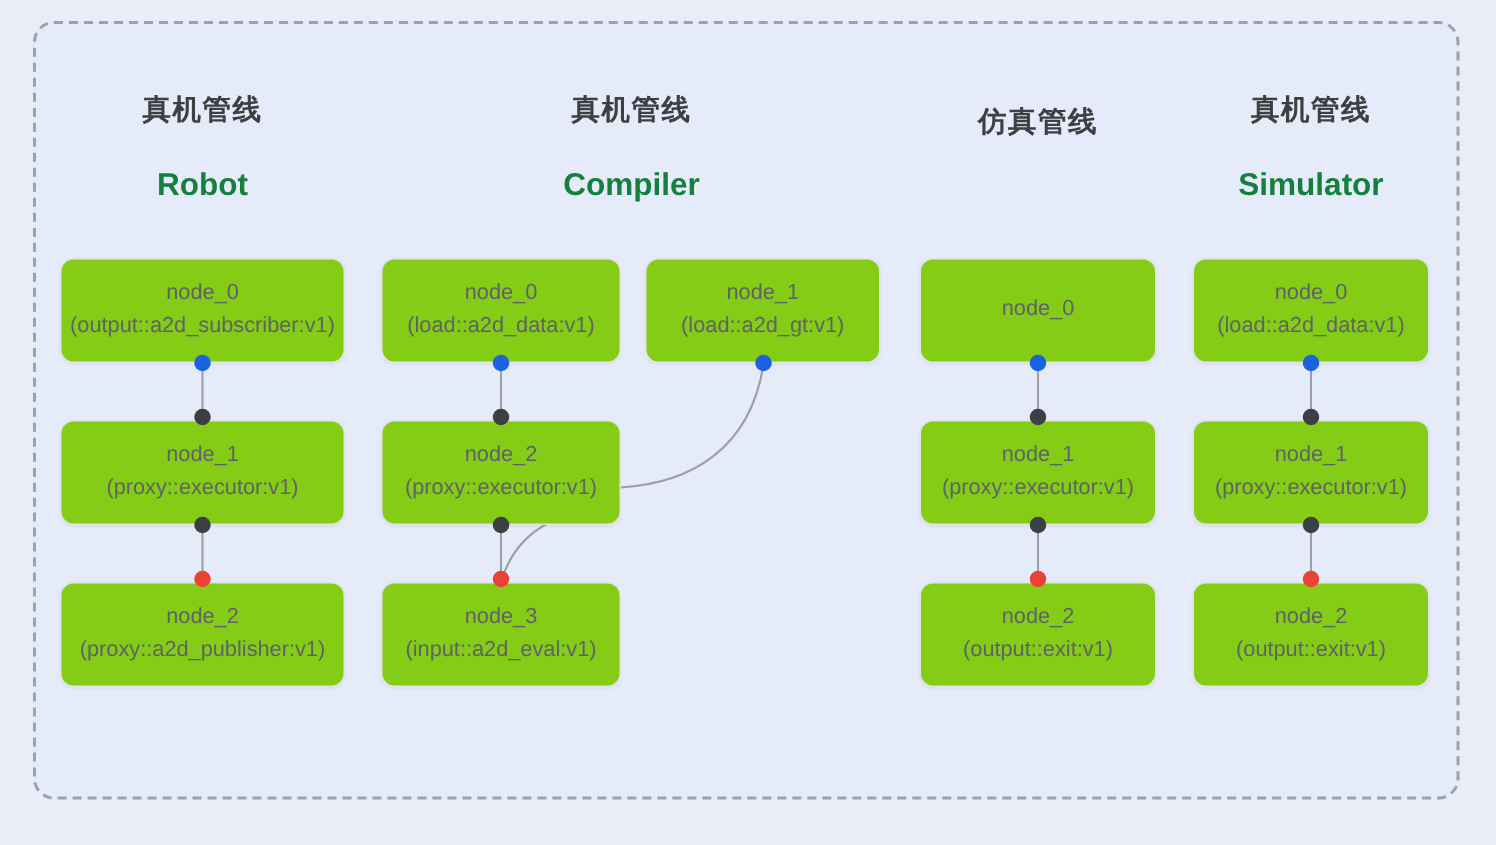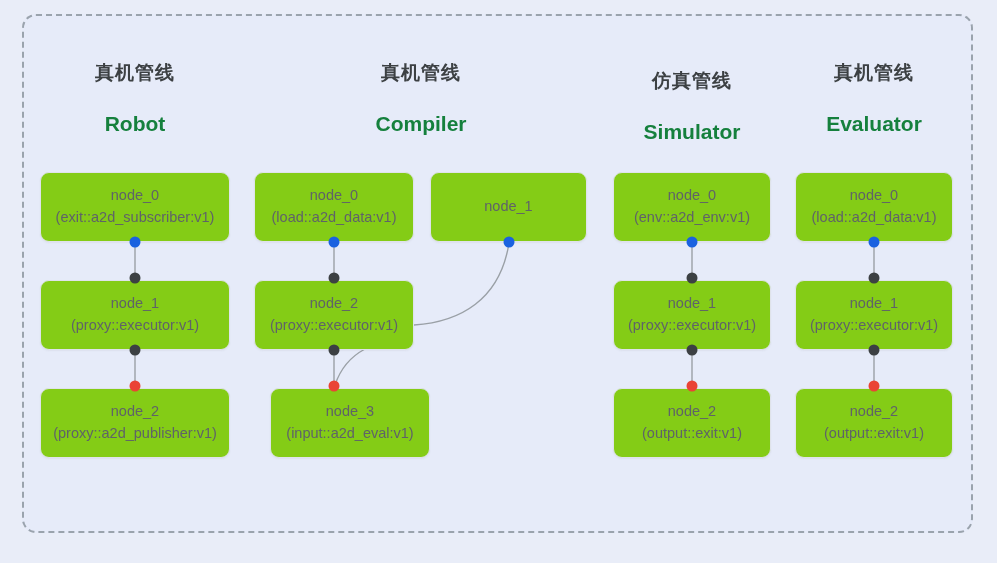--- a/index.html
+++ b/index.html
@@ -128,69 +128,68 @@
     <div class="col-sub">Robot</div>
   </div>
 
   <div class="col-header" style="left:331px; top:60px; width:180px;">
     <div class="col-title">真机管线</div>
     <div class="col-sub">Compiler</div>
   </div>
 
   <div class="col-header" style="left:602px; top:68px; width:180px;text-align:center;">
     <div class="col-title">仿真管线</div>
-    <div class="col-sub">Simulator</div>
   </div>
 
   <div class="col-header" style="left:784px; top:60px; width:180px;">
     <div class="col-title">真机管线</div>
-    <div class="col-sub">Evaluator</div>
+    <div class="col-sub">Simulator</div>
   </div>
 
   <div class="node" style="left:40px; top:172px; width:190px; height:70px;">
     <div class="node-name">node_0</div>
-    <div class="node-kind">(exit::a2d_subscriber:v1)</div>
+    <div class="node-kind">(output::a2d_subscriber:v1)</div>
   </div>
   <div class="node" style="left:40px; top:280px; width:190px; height:70px;">
     <div class="node-name">node_1</div>
     <div class="node-kind">(proxy::executor:v1)</div>
   </div>
   <div class="node" style="left:40px; top:388px; width:190px; height:70px;">
     <div class="node-name">node_2</div>
     <div class="node-kind">(proxy::a2d_publisher:v1)</div>
   </div>
   <div class="port port-in" style="left:135px; top:242px;"></div>
   <div class="port port-mid" style="left:135px; top:278px;"></div>
   <div class="port port-mid" style="left:135px; top:350px;"></div>
   <div class="port port-out" style="left:135px; top:386px;"></div>
 
   <div class="node" style="left:254px; top:172px; width:160px; height:70px;">
     <div class="node-name">node_0</div>
     <div class="node-kind">(load::a2d_data:v1)</div>
   </div>
   <div class="node" style="left:430px; top:172px; width:157px; height:70px;">
     <div class="node-name">node_1</div>
+    <div class="node-kind">(load::a2d_gt:v1)</div>
   </div>
   <div class="node" style="left:254px; top:280px; width:160px; height:70px;">
     <div class="node-name">node_2</div>
     <div class="node-kind">(proxy::executor:v1)</div>
   </div>
-  <div class="node" style="left:270px; top:388px; width:160px; height:70px;">
+  <div class="node" style="left:254px; top:388px; width:160px; height:70px;">
     <div class="node-name">node_3</div>
     <div class="node-kind">(input::a2d_eval:v1)</div>
   </div>
   <div class="port port-in" style="left:334px; top:242px;"></div>
   <div class="port port-in" style="left:509px; top:242px;"></div>
   <div class="port port-mid" style="left:334px; top:278px;"></div>
   <div class="port port-mid" style="left:334px; top:350px;"></div>
   <div class="port port-out" style="left:334px; top:386px;"></div>
 
   <div class="node" style="left:613px; top:172px; width:158px; height:70px;">
     <div class="node-name">node_0</div>
-    <div class="node-kind">(env::a2d_env:v1)</div>
   </div>
   <div class="node" style="left:613px; top:280px; width:158px; height:70px;">
     <div class="node-name">node_1</div>
     <div class="node-kind">(proxy::executor:v1)</div>
   </div>
   <div class="node" style="left:613px; top:388px; width:158px; height:70px;">
     <div class="node-name">node_2</div>
     <div class="node-kind">(output::exit:v1)</div>
   </div>
   <div class="port port-in" style="left:692px; top:242px;"></div>

